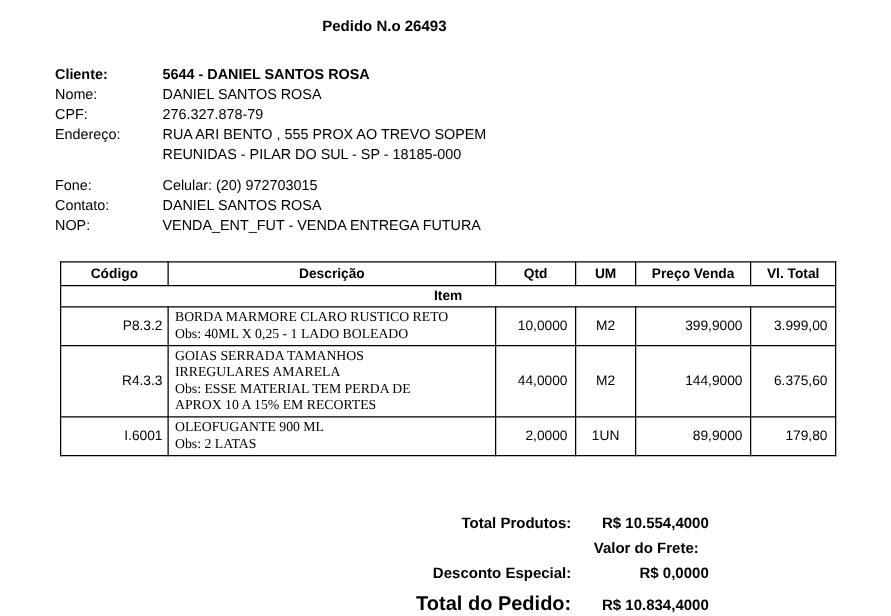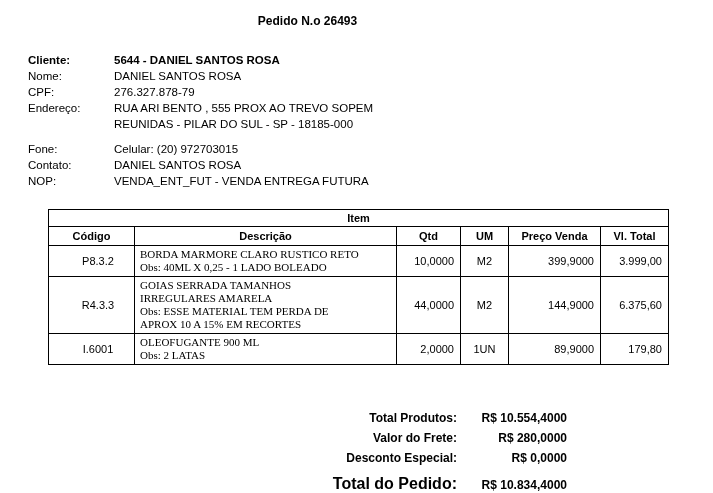--- a/index.html
+++ b/index.html
@@ -25,21 +25,21 @@
   .doc-title {
     text-align: center;
     font-weight: bold;
     font-size: 12px;
     padding-top: 14px;
   }
 
   
   .customer {
     position: absolute;
-    left: 28px;
+    left: 44px;
     top: 52px;
     width: 620px;
   }
   .cust-row {
     display: flex;
     line-height: 16px;
   }
   .cust-label {
     width: 86px;
     flex: 0 0 86px;
@@ -76,21 +76,21 @@
     font-weight: bold;
     padding: 2px 0;
     font-size: 11px;
   }
   .items .colhdr {
     text-align: center;
     font-weight: bold;
     padding: 3px 0;
   }
   .items td.code {
-    text-align: center;
+    text-align: right;
     padding-left: 17px;
     vertical-align: middle;
   }
   .items td.desc {
     text-align: left;
     padding-left: 5px;
     line-height: 13px;
     font-family: Liberation Serif, serif;
   }
   .items td.num {
@@ -181,29 +181,29 @@
       <colgroup>
         <col style="width:86px">
         <col style="width:262px">
         <col style="width:64px">
         <col style="width:48px">
         <col style="width:92px">
         <col style="width:68px">
       </colgroup>
       <thead>
         <tr>
-          <th class="hdr-item" colspan="6">Item</th>
-        </tr>
-        <tr>
           <th class="colhdr">Código</th>
           <th class="colhdr">Descrição</th>
           <th class="colhdr">Qtd</th>
           <th class="colhdr">UM</th>
           <th class="colhdr">Preço Venda</th>
           <th class="colhdr">Vl. Total</th>
+        </tr>
+        <tr>
+          <th class="hdr-item" colspan="6">Item</th>
         </tr>
       </thead>
       <tbody>
         <tr>
           <td class="code">P8.3.2</td>
           <td class="desc">
             <span class="desc-line">BORDA MARMORE CLARO RUSTICO RETO</span>
             <span class="desc-line">Obs: 40ML X 0,25 - 1 LADO BOLEADO</span>
           </td>
           <td class="num">10,0000</td>
@@ -239,21 +239,20 @@
     </table>
   </div>
 
   <div class="totals">
     <div class="tot-row">
       <div class="tot-label">Total Produtos:</div>
       <div class="tot-value">R$ 10.554,4000</div>
     </div>
     <div class="tot-row">
       <div class="tot-label">Valor do Frete:</div>
-      <div class="tot-value">R$ 280,0000</div>
     </div>
     <div class="tot-row">
       <div class="tot-label">Desconto Especial:</div>
       <div class="tot-value">R$ 0,0000</div>
     </div>
     <div class="tot-row grand">
       <div class="tot-label">Total do Pedido:</div>
       <div class="tot-value">R$ 10.834,4000</div>
     </div>
   </div>

